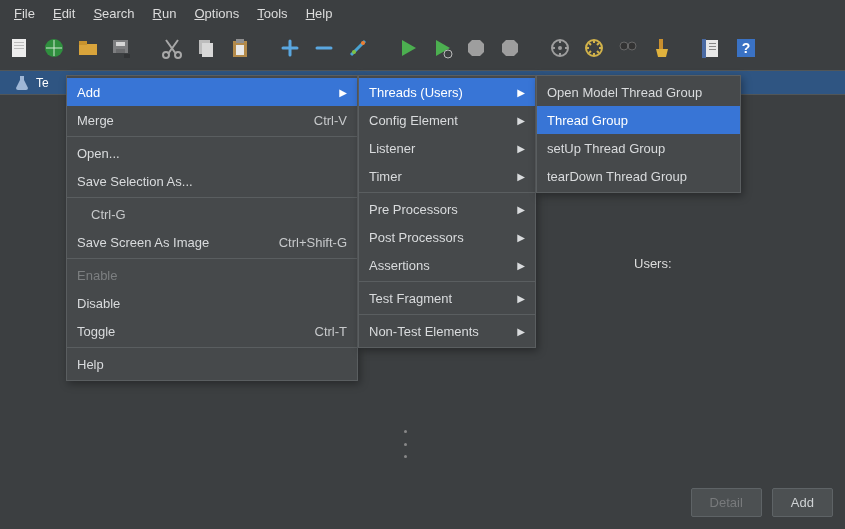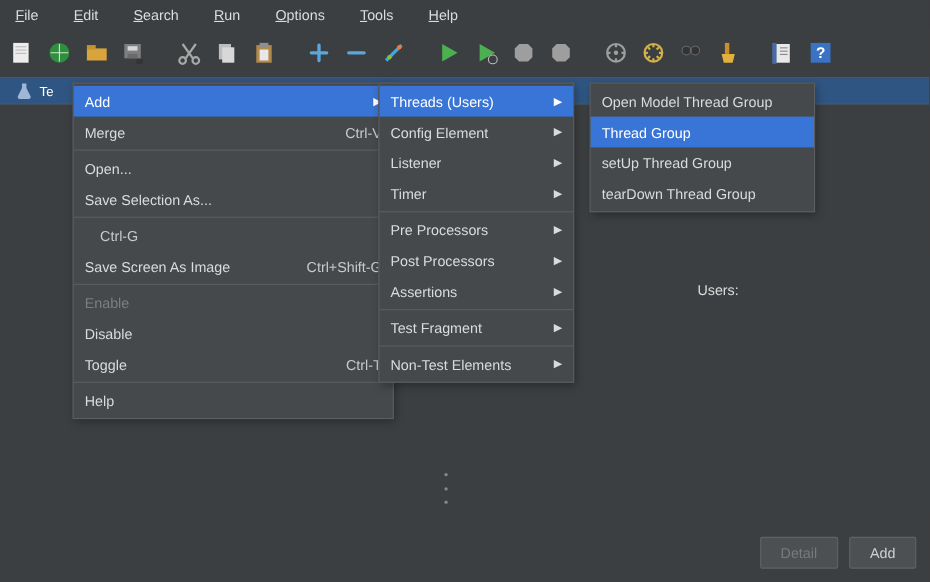--- a/index.html
+++ b/index.html
@@ -1,20 +1,20 @@
 <!DOCTYPE html>
 <html><head>
 <meta charset="utf-8">
 <style>
   * { box-sizing: border-box; margin: 0; padding: 0; }
   html, body { width: 845px; height: 529px; overflow: hidden; font-family: "Segoe UI", Tahoma, sans-serif; }
   body { background: #3c3f41; color: #bbbbbb; font-size: 13px; position: relative; }
 
   
-  .menubar { display: flex; align-items: center; height: 26px; padding: 0 6px; background: #3c3f41; color: #dcdcdc; gap: 16px;}
+  .menubar { display: flex; align-items: center; height: 26px; padding: 0 6px; background: #3c3f41; color: #dcdcdc; gap: 2px;}
   .menubar .mi { padding: 3px 8px; cursor: default; }
   .menubar .mi .mn { text-decoration: underline; }
 
   
   .toolbar { display: flex; align-items: center; height: 44px; padding: 0 6px; gap: 6px; }
   .tb { width: 28px; height: 28px; display:flex; align-items:center; justify-content:center; }
   .sep { width: 10px; }
 
   
   .treehdr { display:flex; align-items:center; height:25px; background:#2f5582; color:#fff; border-top:1px solid #515658; border-bottom:1px solid #515658;}
@@ -37,21 +37,21 @@
   .ctxmenu { position:absolute; background:#46494b; border:1px solid #5a5e60; box-shadow:2px 3px 8px rgba(0,0,0,.35); padding:2px 0;}
   .ctxmenu .row { display:flex; align-items:center; justify-content:space-between; padding:0 10px; height:28px; color:#d9dbdd; cursor:default;}
   .ctxmenu .row.sel { background:#3875d6; color:#fff;}
   .ctxmenu .row.dis { color:#7c7f81; }
   .ctxmenu .divider { height:1px; background:#5a5e60; margin:2px 0; }
   .ctxmenu .arrow { font-size:10px; color:#d9dbdd; margin-left:24px;}
   .ctxmenu .row.sel .arrow { color:#fff; }
   .ctxmenu .sc { color:#c7c9cb; padding-left:14px; font-size:13px;}
 
   #ctx1 { left:66px;  top:75px;  width:292px; }
-  #ctx2 { left:344px; top:75px;  width:178px; }
+  #ctx2 { left:358px; top:75px;  width:178px; }
   #ctx3 { left:536px; top:75px;  width:205px; }
 
   svg { display:block; }
 </style>
 </head>
 <body>
 
 <div class="menubar">
   <div class="mi"><span class="mn">F</span><span></span><span>ile</span></div>
   <div class="mi"><span class="mn">E</span><span>dit</span></div>

